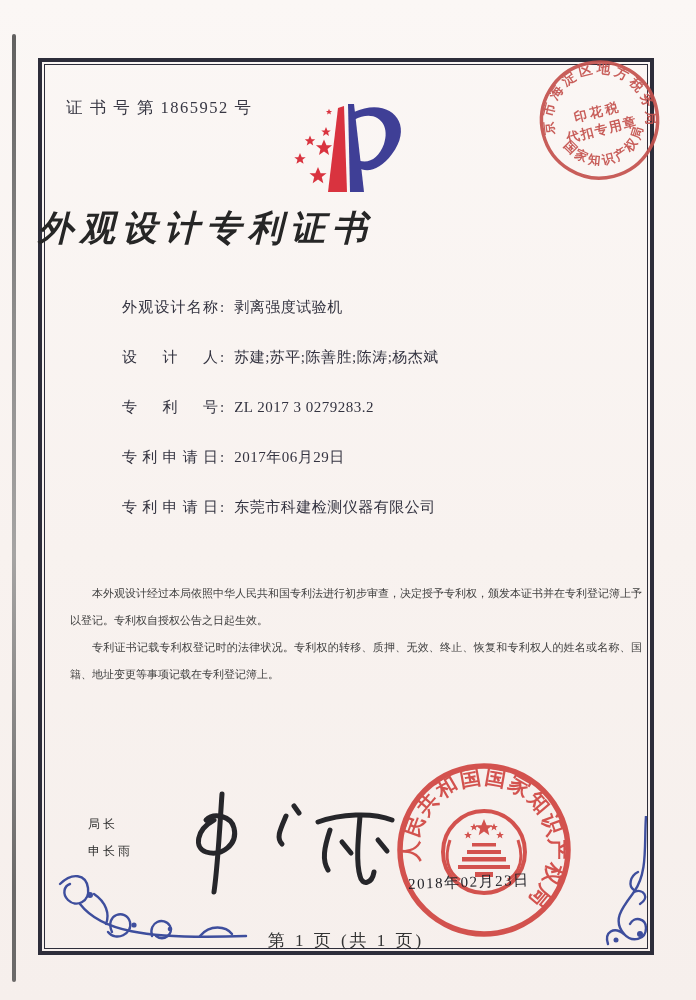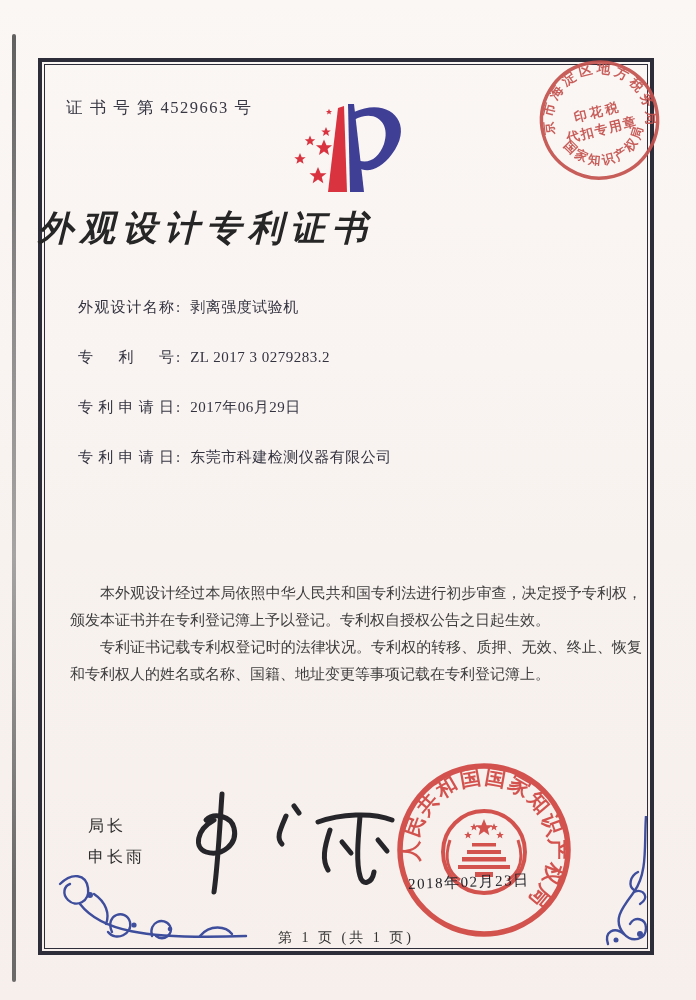--- a/index.html
+++ b/index.html
@@ -14,50 +14,50 @@
   .frame-outer{position:absolute;left:38px;top:58px;width:616px;height:897px;
                border:4px solid #2d2d3a;box-sizing:border-box;}
   .frame-inner{position:absolute;left:2px;top:2px;right:2px;bottom:2px;
                border:1px solid #2d2d3a;}
   .cert-no{position:absolute;left:66px;top:97px;font-size:16.5px;letter-spacing:1.5px;color:#383844;}
   .logo-box{position:absolute;left:270px;top:96px;width:150px;height:104px;}
   .title{position:absolute;left:38px;top:205px;width:696px;text-align:left;
          font-size:35px;font-weight:700;letter-spacing:7px;color:#262626;font-style:italic;}
   .fields{position:absolute;left:78px;top:298px;width:540px;}
   .field-row{height:22px;margin-bottom:28px;font-size:15px;color:#333340;white-space:nowrap;}
-  .flabel{display:inline-block;width:96px;text-align:justify;text-align-last:justify;}
+  .flabel{display:inline-block;width:96px;text-align:justify;text-align-last:justify;margin-left:44px;}
   .fcolon{display:inline-block;margin:0 10px 0 2px;}
   .fvalue{letter-spacing:.5px;}
-  .paras{position:absolute;left:70px;top:580px;width:572px;font-size:15px;line-height:27px;
+  .paras{position:absolute;left:70px;top:580px;width:572px;font-size:11px;line-height:27px;
          text-align:justify;color:#3e3e3e;}
   .paras p{margin:0;text-indent:2em;}
-  .signer{position:absolute;left:88px;top:816px;font-size:16px;color:#2e2e2e;letter-spacing:3px;}
+  .signer{position:absolute;left:88px;top:816px;font-size:12px;color:#2e2e2e;letter-spacing:3px;}
   .signer div{margin-bottom:10px;}
   .signature{position:absolute;left:168px;top:786px;z-index:3;}
   .seal-tax{position:absolute;left:536px;top:56px;transform:rotate(-14deg);z-index:2;opacity:.92;}
   .seal-office{position:absolute;left:394px;top:760px;z-index:2;opacity:.9;mix-blend-mode:multiply;}
   .seal-date{position:absolute;left:408px;top:872px;width:170px;z-index:3;font-size:15px;
              letter-spacing:1.5px;color:#24242a;transform:rotate(-2deg);}
   .footer{position:absolute;left:38px;top:929px;width:616px;text-align:center;
-          font-size:14px;letter-spacing:3px;color:#333;}
+          font-size:17px;letter-spacing:3px;color:#333;}
   .orn-bl{position:absolute;left:50px;top:866px;z-index:1;}
   .orn-br{position:absolute;left:594px;top:816px;z-index:1;}
 </style>
 </head>
 <body>
 
 <div id="page">
 
   <div class="scan-edge"></div>
 
   <div class="frame-outer">
     <div class="frame-inner"></div>
   </div>
 
-  <div class="cert-no">证 书 号 第 4529663 号</div>
+  <div class="cert-no">证 书 号 第 1865952 号</div>
 
   <div class="logo-box">
     <svg width="150" height="104" viewBox="0 0 150 104">
       <defs>
         <path id="star" d="M0,-10 L2.9,-3.1 L9.5,-3.1 L4.2,1.2 L5.9,8.1 L0,4 L-5.9,8.1 L-4.2,1.2 L-9.5,-3.1 L-2.9,-3.1 Z"></path>
       </defs>
 
       <path d="M84,16 C118,0 146,26 122,58 C106,80 86,78 84,62 C96,70 108,64 114,48 C121,28 106,12 84,24 Z" fill="#3f3f96"></path>
 
       <polygon points="78,8 84,8 94,96 80,96" fill="#3f3f96"></polygon>
@@ -71,20 +71,23 @@
       <use href="#star" transform="translate(30,63) scale(0.6)" fill="#d9333f"></use>
       <use href="#star" transform="translate(48,80) scale(0.9)" fill="#d9333f"></use>
     </svg>
   </div>
 
   <div class="title">外观设计专利证书</div>
 
   <div class="fields">
     <div class="field-row">
       <span class="flabel">外观设计名称</span><span class="fcolon">:</span><span class="fvalue">剥离强度试验机</span>
+    </div>
+    <div class="field-row">
+      <span class="flabel">设计人</span><span class="fcolon">:</span><span class="fvalue">苏建;苏平;陈善胜;陈涛;杨杰斌</span>
     </div>
     <div class="field-row">
       <span class="flabel">专利号</span><span class="fcolon">:</span><span class="fvalue">ZL 2017 3 0279283.2</span>
     </div>
     <div class="field-row">
       <span class="flabel">专利申请日</span><span class="fcolon">:</span><span class="fvalue">2017年06月29日</span>
     </div>
     <div class="field-row">
       <span class="flabel">专利申请日</span><span class="fcolon">:</span><span class="fvalue">东莞市科建检测仪器有限公司</span>
     </div>

